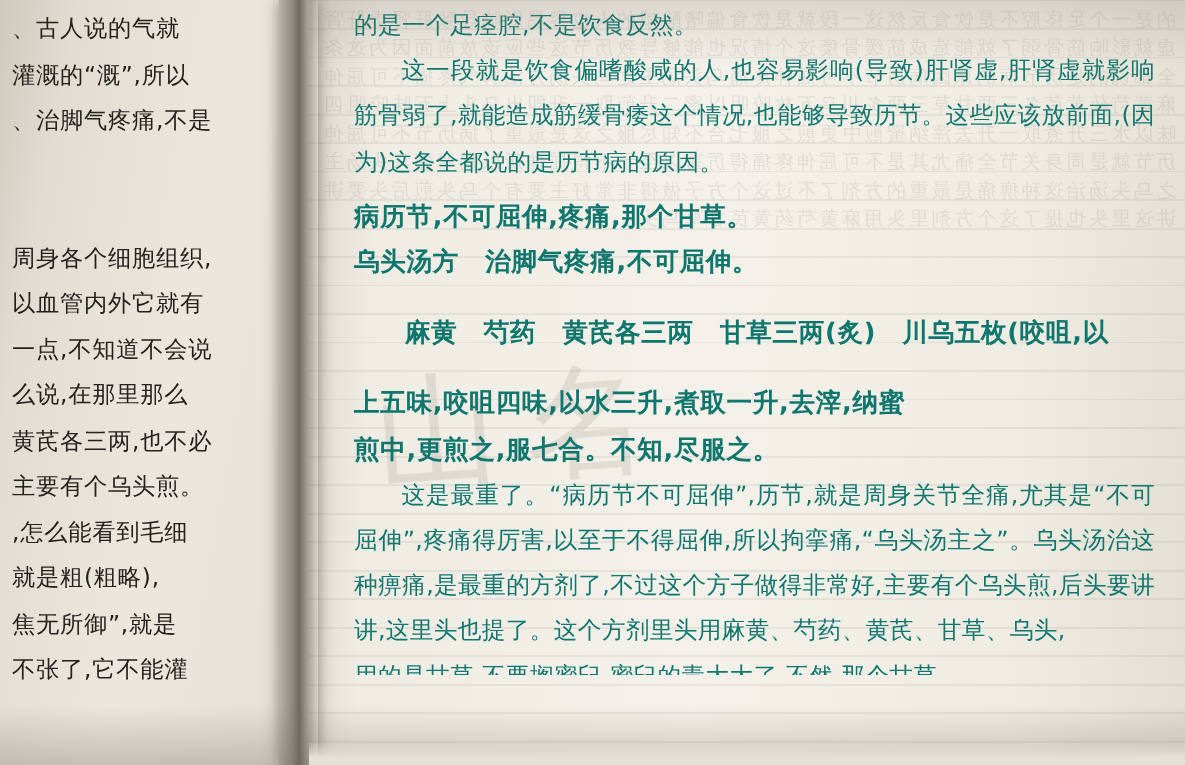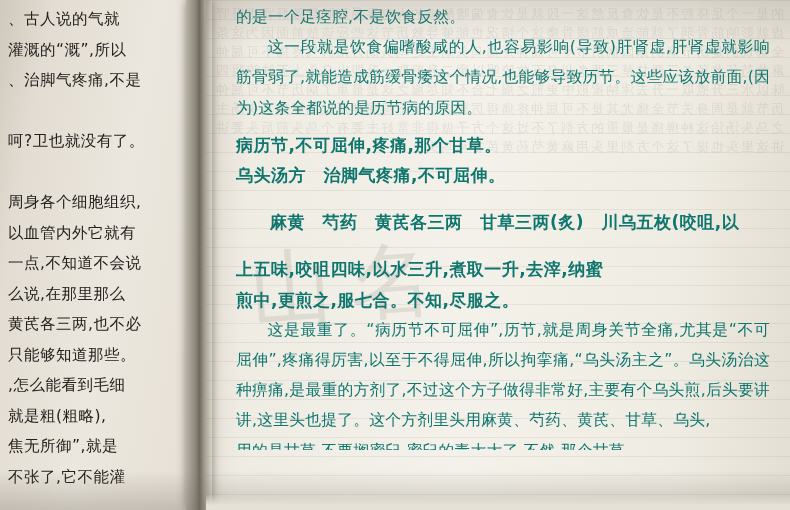--- a/index.html
+++ b/index.html
@@ -150,28 +150,27 @@
   <div class="bleed"></div>
   <div class="bleed2">的是一个足痉腔不是饮食反然这一段就是饮食偏嗜酸咸的人也容易影响导致肝肾虚肝肾虚就影响筋骨弱了就能造成筋缓骨痿这个情况也能够导致历节这些应该放前面因为这条全都说的是历节病的原因病历节不可屈伸疼痛乌头汤主之乌头汤方治脚气疼痛不可屈伸麻黄芍药黄芪各三两甘草三两炙川乌五枚咬咀以蜜二升煎取一升即出乌头上五味咬咀四味以水三升煮取一升去滓纳蜜煎中更煎之服七合不知尽服之这是最重了病历节不可屈伸历节就是周身关节全痛尤其是不可屈伸疼痛得厉害以至于不得屈伸所以拘挛痛乌头汤主之乌头汤治这种痹痛是最重的方剂了不过这个方子做得非常好主要有个乌头煎后头要讲讲这里头也提了这个方剂里头用麻黄芍药黄芪甘草乌头</div>
 
   <div class="watermark">山名</div>
 
   <div class="left-col">
     <div>、古人说的气就</div>
     <div>灌溉的“溉”,所以</div>
     <div>、治脚气疼痛,不是</div>
     <div>&nbsp;</div>
-    <div>呵?卫也就没有了。</div>
     <div>&nbsp;</div>
     <div>周身各个细胞组织,</div>
     <div>以血管内外它就有</div>
     <div>一点,不知道不会说</div>
     <div>么说,在那里那么</div>
     <div>黄芪各三两,也不必</div>
-    <div>只能够知道那些。</div>
+    <div>主要有个乌头煎。</div>
     <div>,怎么能看到毛细</div>
     <div>就是粗(粗略),</div>
     <div>焦无所御”,就是</div>
     <div>不张了,它不能灌</div>
 
   </div>
 
   <div class="right-col">
     <p class="para flush">的是一个足痉腔,不是饮食反然。</p>
     <p class="para">这一段就是饮食偏嗜酸咸的人,也容易影响(导致)肝肾虚,肝肾虚就影响筋骨弱了,就能造成筋缓骨痿这个情况,也能够导致历节。这些应该放前面,(因为)这条全都说的是历节病的原因。</p>

